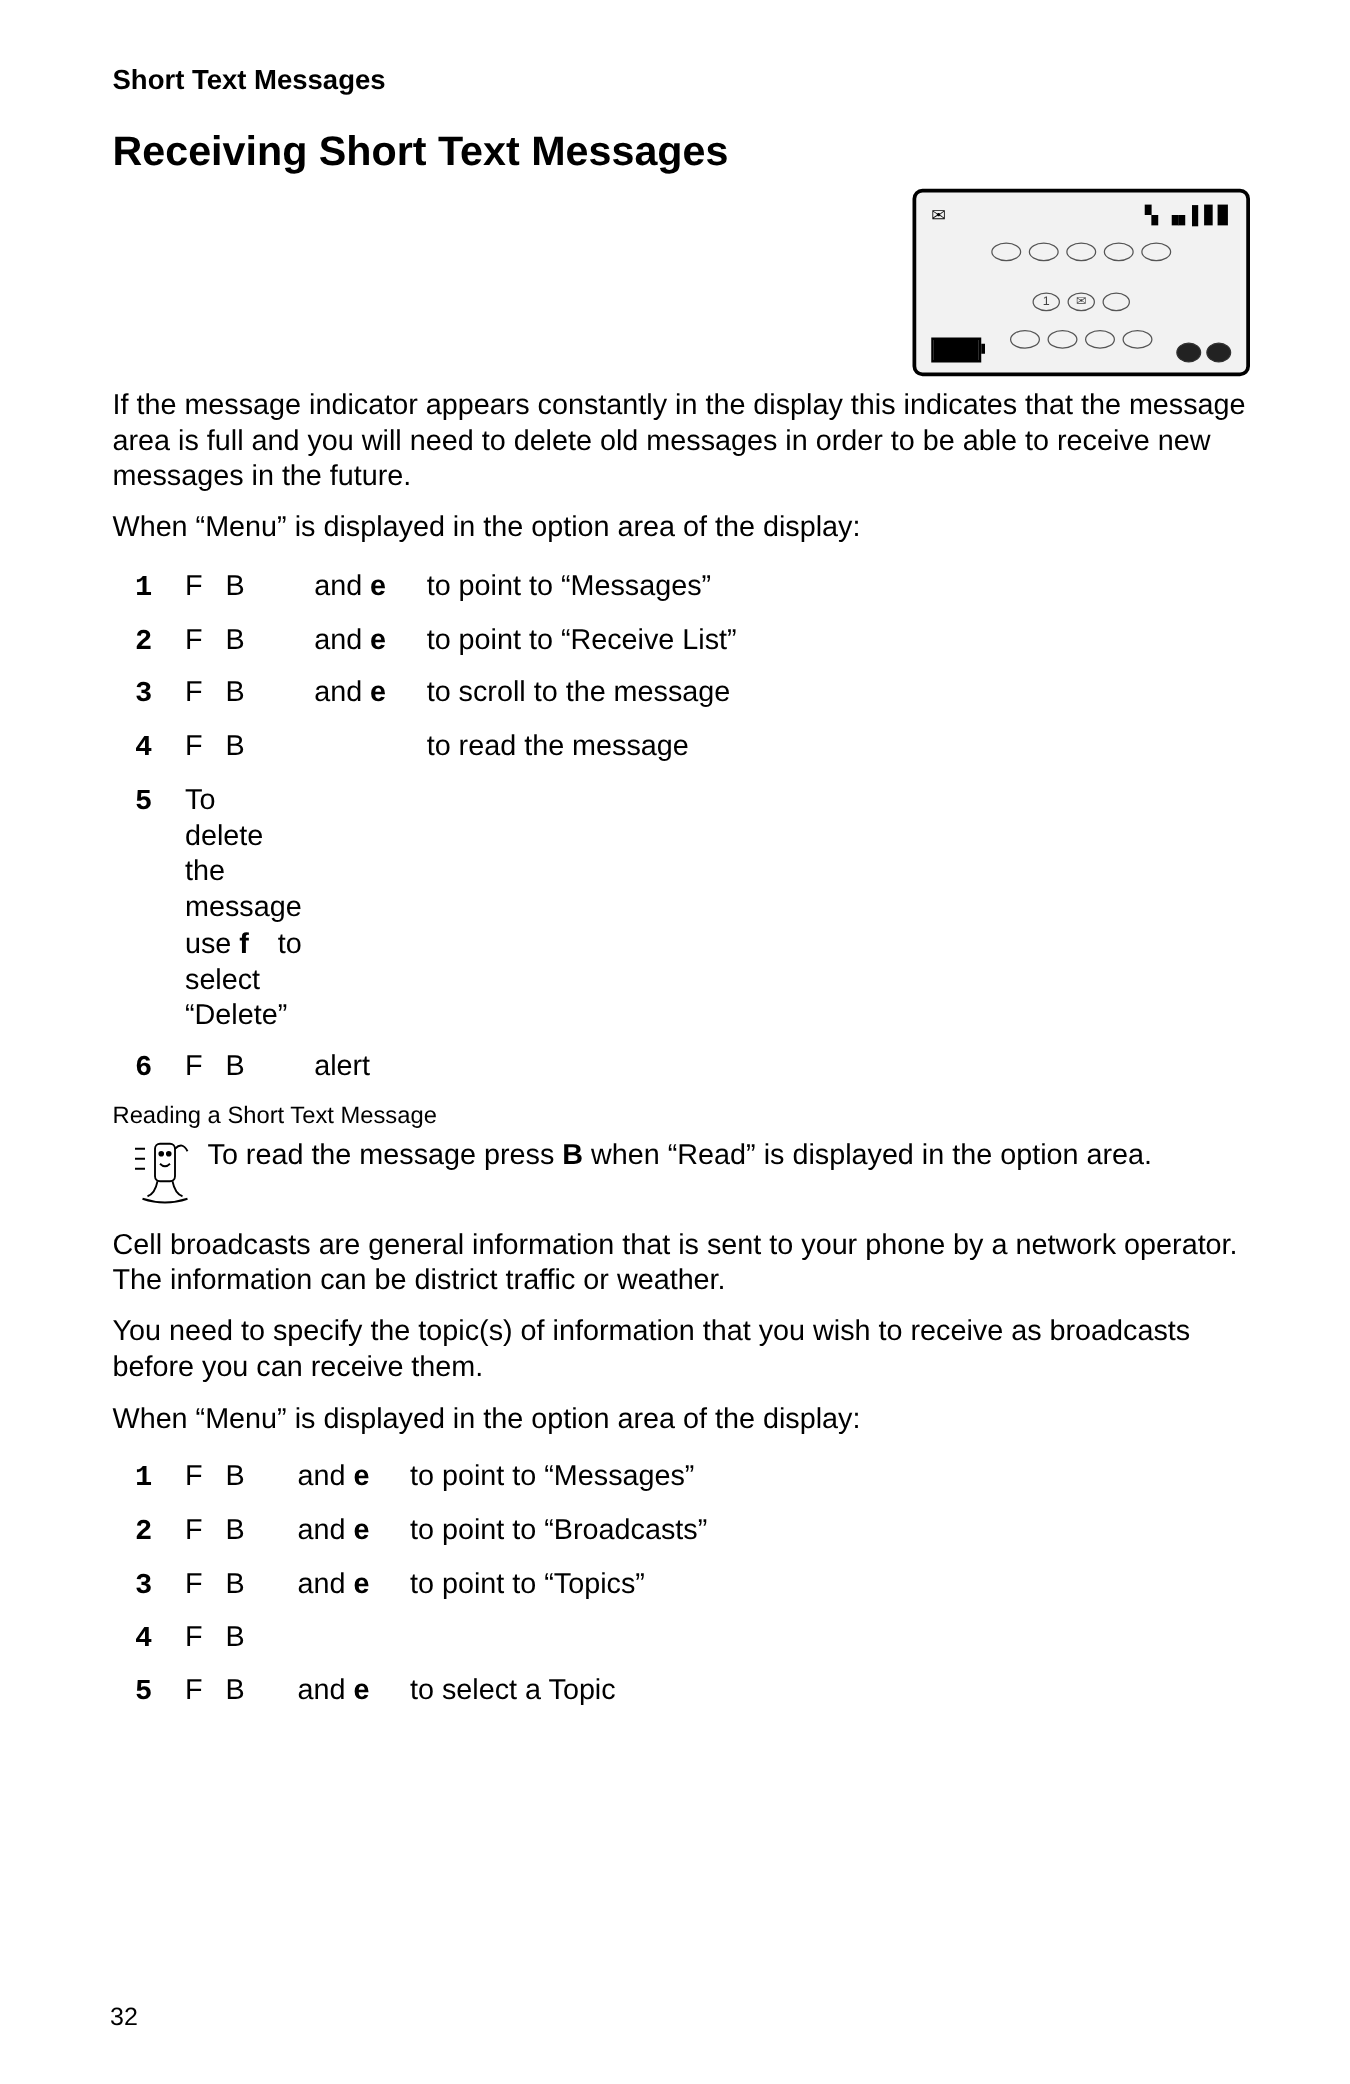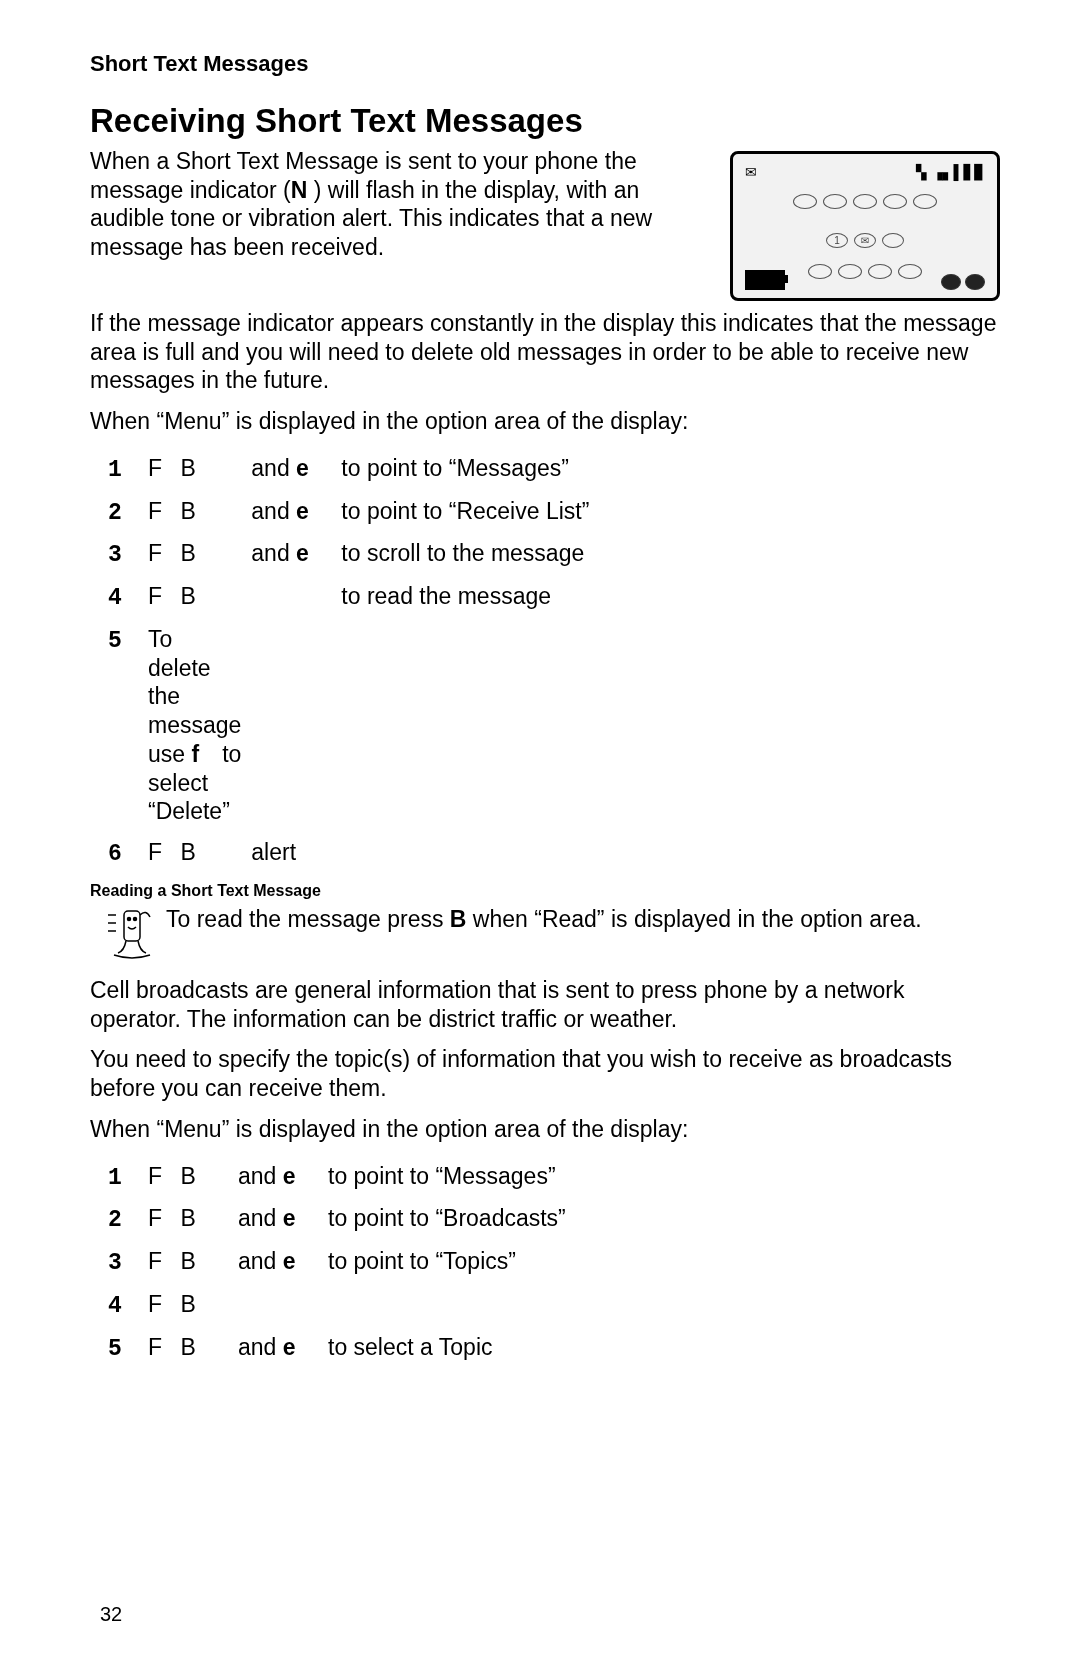--- a/index.html
+++ b/index.html
@@ -22,22 +22,22 @@
     font-weight: bold;
     font-size: 22px;
     margin-bottom: 22px;
   }
   h1.section {
     font-weight: bold;
     font-size: 33px;
     margin: 0 0 6px 0;
   }
   h2.subsection {
-    font-weight: bold;
-    font-size: 16px;
+    font-weight: normal;
+    font-size: 19px;
     margin: 6px 0 4px 0;
   }
   h2.lcd {
     font-family: "Courier New", monospace;
     font-size: 33px;
     font-weight: bold;
     letter-spacing: 1px;
     margin: 10px 0 4px 0;
   }
   p { margin: 0 0 12px 0; }
@@ -71,21 +71,21 @@
   .c-num { font-family:"Courier New", monospace; font-weight:bold; width:30px; letter-spacing:2px; }
   .c-keys { font-weight:normal; letter-spacing:6px; width:80px; }
   .c-mid { width:80px; }
   .c-desc { }
   .wide { padding-left:0; }
 
   .tip-table { display:table; margin: 2px 0 10px 6px; }
   .tip-icon { display:table-cell; width:70px; vertical-align: top; text-align:center; font-size:40px; line-height:1; }
   .tip-text { display:table-cell; vertical-align: top; }
 
-  .page-num { position:absolute; bottom:40px; left:100px; font-size:20px; }
+  .page-num { position:absolute; bottom:40px; left:88px; font-size:20px; }
 </style>
 </head>
 <body>
 
 <div class="page">
 
   <div class="chapter">Short Text Messages</div>
 
   <h1 class="section">Receiving Short Text Messages</h1>
 
@@ -101,23 +101,20 @@
       <div class="pf-bottom">
         <div class="pf-batt">
             <div class="pf-batt-inner"></div>
           </div>
         <div class="pf-keys">
             <div class="pf-key"></div>
             <div class="pf-key"></div>
           </div>
       </div>
     </div>
-    <p>
-      <span>When a Short Text Message is sent to your phone the message indicator (</span><b>N</b><span> ) will flash in the display, with an audible tone or vibration alert. This indicates that a new message has been received.</span>
-    </p>
   </div>
 
   <p>If the message indicator appears constantly in the display this indicates that the message area is full and you will need to delete old messages in order to be able to receive new messages in the future.</p>
   <p>When “Menu” is displayed in the option area of the display:</p>
 
   <div class="steps">
     <div class="row">
         <span class="c c-num">1</span>
         <span class="c c-keys">F B</span>
         <span class="c c-mid"><span>and </span><b>e</b></span>
@@ -167,21 +164,21 @@
           <path d="M20 36 q-2 10 -8 12 M32 36 q2 10 8 12"></path>
           <path d="M8 50 q18 6 36 0"></path>
         </g>
       </svg>
     </div>
     <div class="tip-text">
       <span>To read the message press </span><b>B</b><span> when “Read” is displayed in the option area.</span>
     </div>
   </div>
 
-  <p>Cell broadcasts are general information that is sent to press phone by a network operator. The information can be district traffic or weather.</p>
+  <p>Cell broadcasts are general information that is sent to your phone by a network operator. The information can be district traffic or weather.</p>
 
   <p>You need to specify the topic(s) of information that you wish to receive as broadcasts before you can receive them.</p>
   <p>When “Menu” is displayed in the option area of the display:</p>
 
   <div class="steps">
     <div class="row">
         <span class="c c-num">1</span>
         <span class="c c-keys">F B</span>
         <span class="c c-mid"><span>and </span><b>e</b></span>
         <span class="c c-desc">to point to “Messages”</span>

